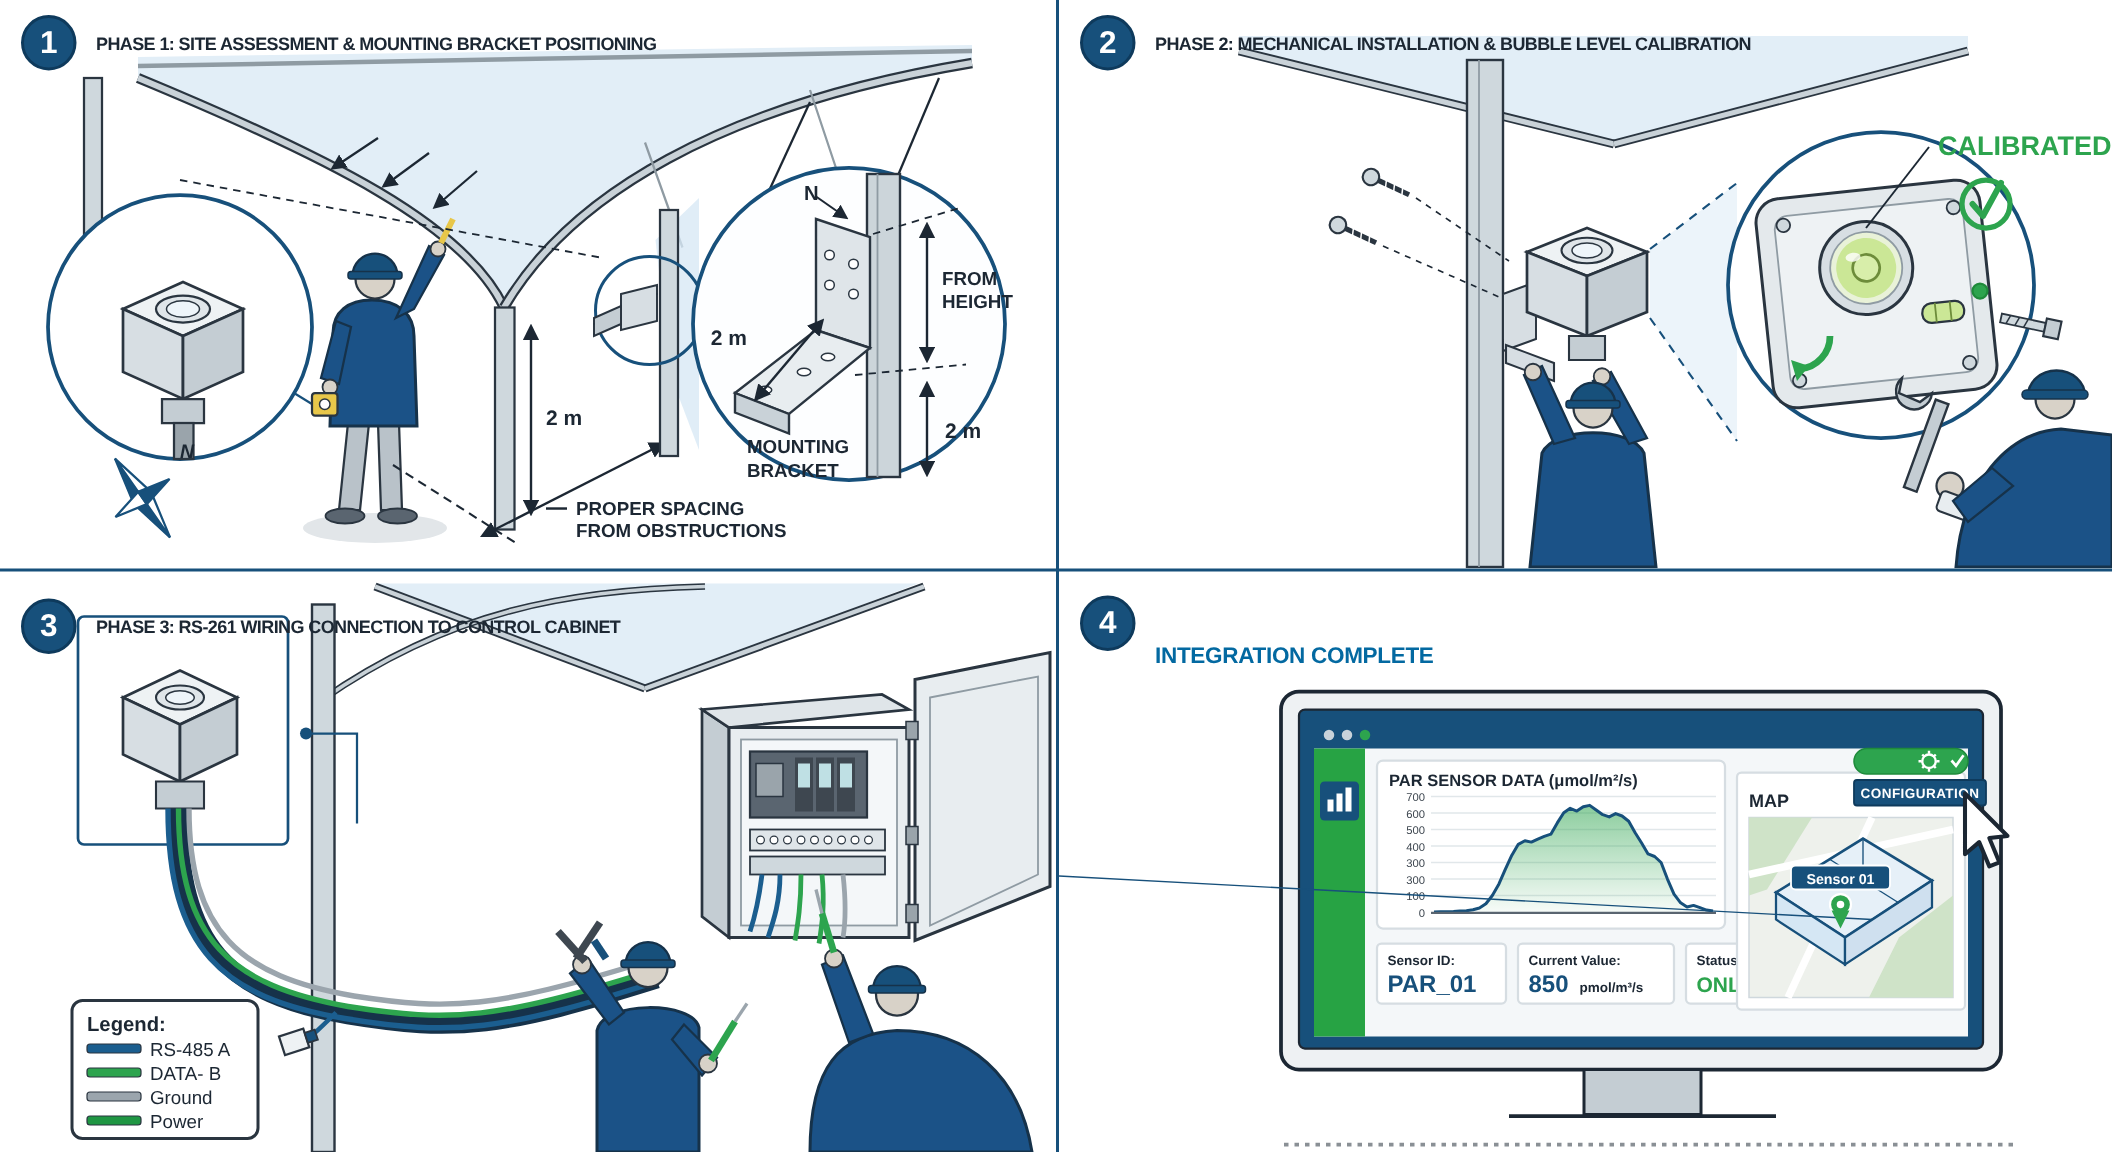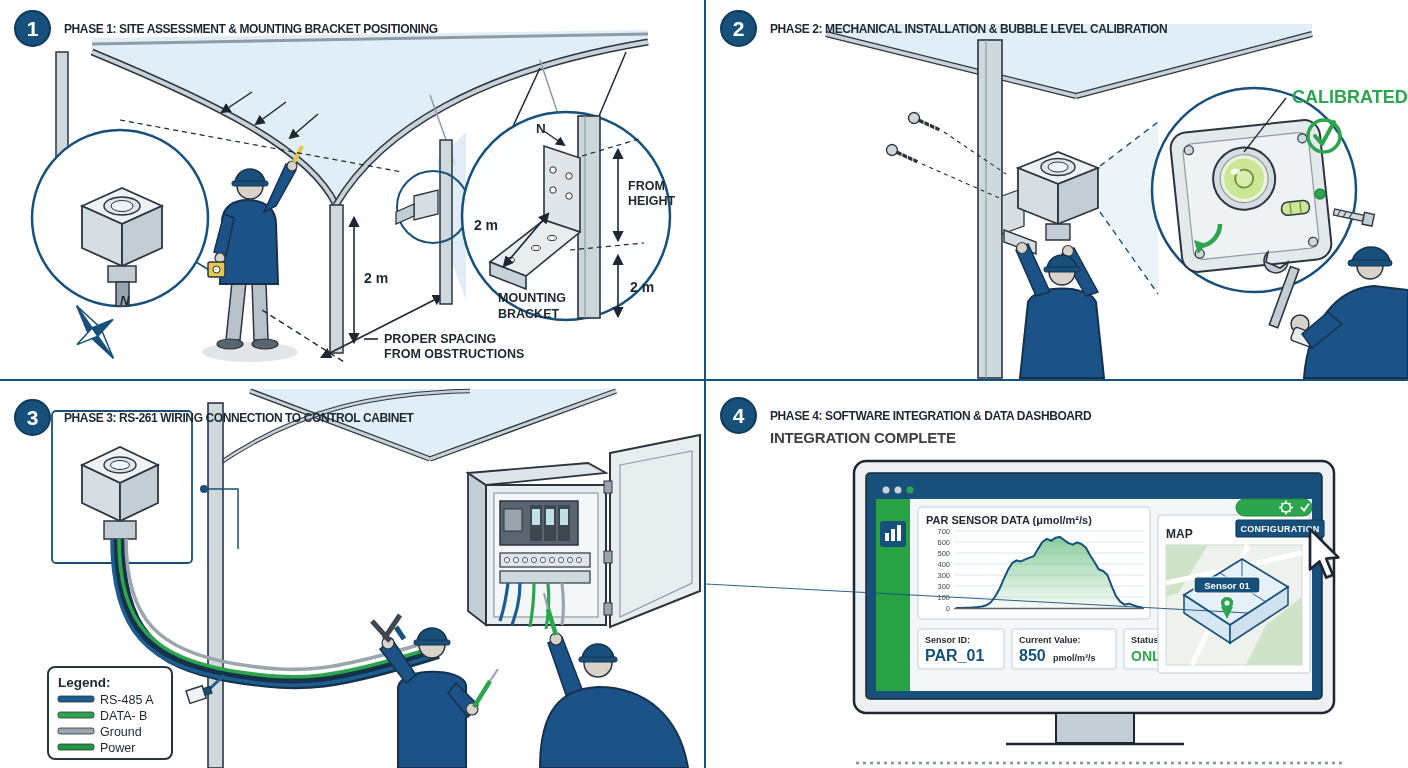--- a/index.html
+++ b/index.html
@@ -10,21 +10,21 @@
   #p2{left:706px;top:0;width:702px;height:379px;}
   #p3{left:0;top:381px;width:704px;height:387px;}
   #p4{left:706px;top:381px;width:702px;height:387px;}
   .vline{position:absolute;left:704px;top:0;width:2px;height:768px;background:#17507b;}
   .hline{position:absolute;left:0;top:379px;width:1408px;height:2px;background:#17507b;}
   .panel-header{position:absolute;left:14px;display:flex;align-items:center;gap:13px;z-index:5;}
   .badge{width:37px;height:37px;border-radius:50%;background:#17507b;color:#fff;
          display:flex;align-items:center;justify-content:center;font-size:21px;font-weight:bold;
          border:2px solid #0e3a5c;box-sizing:border-box;flex:0 0 auto;}
   .ptitle{font-size:12px;font-weight:800;letter-spacing:-0.4px;white-space:nowrap;}
-  .subtitle{position:absolute;left:64px;font-size:15px;font-weight:800;color:#404040;
+  .subtitle{position:absolute;left:64px;font-size:15px;font-weight:800;color:#0369a1;
             letter-spacing:-0.2px;z-index:5;}
   svg{position:absolute;left:0;top:0;}
   svg text{font-family:"Liberation Sans",sans-serif;}
   .lbl{font-weight:700;fill:#1c2733;}
 </style>
 </head>
 <body>
 
 <div class="stage">
   <div class="vline"></div>
@@ -363,21 +363,20 @@
         <text x="100" y="355" font-size="12.5" fill="#1c2733">Ground</text>
         <rect x="58" y="363" width="36" height="6" rx="2" stroke="#2a3540" stroke-width="0.8" fill="#1f9643"></rect>
         <text x="100" y="371" font-size="12.5" fill="#1c2733">Power</text>
       </g>
     </svg>
   </div>
 
   <div class="panel" id="p4">
     <div class="panel-header" style="top:16px">
       <div class="badge">4</div>
-      <div class="ptitle">PHASE 4: SOFTWARE INTEGRATION &amp; DATA DASHBOARD</div>
     </div>
     <div class="subtitle" style="top:48px">INTEGRATION COMPLETE</div>
     <svg width="702" height="387" viewBox="0 0 702 387">
       <defs>
         <linearGradient id="parfill" x1="0" y1="0" x2="0" y2="1">
           <stop offset="0" stop-color="#2da44e" stop-opacity="0.55"></stop>
           <stop offset="1" stop-color="#2da44e" stop-opacity="0.04"></stop>
         </linearGradient>
       </defs>
       <g>

